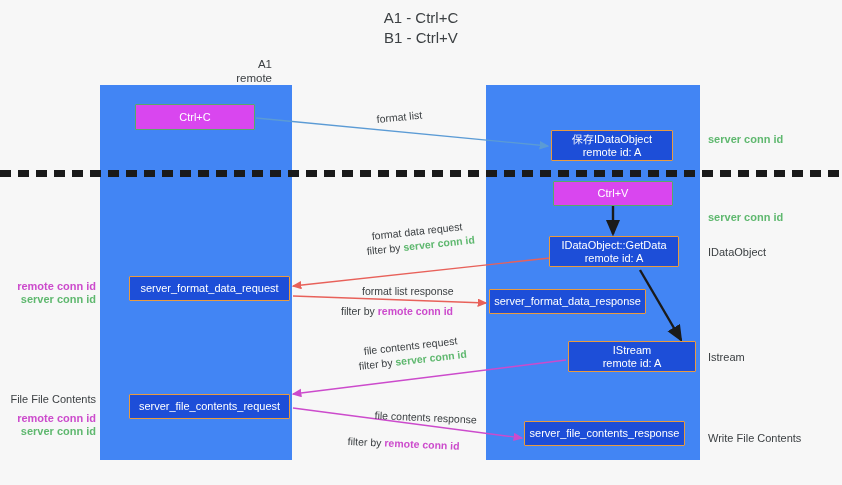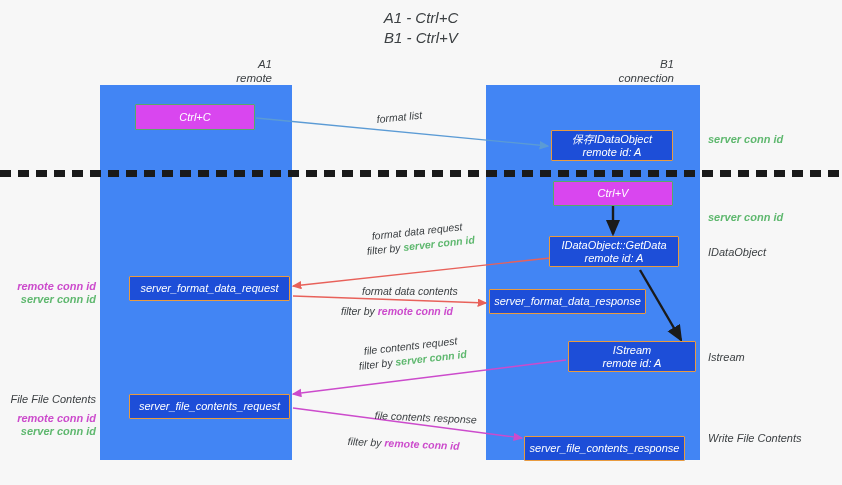--- a/index.html
+++ b/index.html
@@ -13,21 +13,20 @@
     position: relative;
     overflow: hidden;
     font-family: "Liberation Sans", sans-serif;
     color: #3c4043;
   }
   #canvas {
     position: absolute;
     inset: 0;
     width: 842px;
     height: 485px;
-    font-style: italic;
   }
   .svg-layer {
     position: absolute;
     left: 0;
     top: 0;
     width: 842px;
     height: 485px;
     pointer-events: none;
   }
   .title {
@@ -119,22 +118,20 @@
 </head>
 <body>
 
 <div id="canvas">
 
   <div class="title">A1 - Ctrl+C
 B1 - Ctrl+V</div>
 
   <div class="lane-header lane-header-a">A1
 remote</div>
-  <div class="lane-header lane-header-b">B1
-connection</div>
 
   <div class="lane lane-a"></div>
   <div class="lane lane-b"></div>
 
   <svg class="svg-layer" viewBox="0 0 842 485">
     <defs>
       <marker id="arrow-blue" markerWidth="7" markerHeight="7" refX="6" refY="3" orient="auto">
         <path d="M0,0 L7,3 L0,6 z" fill="#5b9bd5"></path>
       </marker>
       <marker id="arrow-red" markerWidth="7" markerHeight="7" refX="6" refY="3" orient="auto">
@@ -179,30 +176,30 @@
 
   <div class="node orange" style="left:129px; top:276px; width:161px; height:25px;">server_format_data_request</div>
 
   <div class="node orange" style="left:489px; top:289px; width:157px; height:25px;">server_format_data_response</div>
 
   <div class="node orange" style="left:568px; top:341px; width:128px; height:31px;">IStream
 remote id: A</div>
 
   <div class="node orange" style="left:129px; top:394px; width:161px; height:25px;">server_file_contents_request</div>
 
-  <div class="node orange" style="left:524px; top:436px; width:161px; height:25px;">server_file_contents_response</div>
+  <div class="node orange" style="left:524px; top:421px; width:161px; height:25px;">server_file_contents_response</div>
 
   <div class="edge-label rot" style="left:376px; top:112px; transform: rotate(-5.5deg);">format list</div>
 
   <div class="edge-label rot" style="left:371px; top:229px; transform: rotate(-6.2deg);">format data request</div>
   <div class="edge-label rot" style="left:366px; top:244px; transform: rotate(-6.2deg);">
     <span>filter by </span><span class="hl-green">server conn id</span>
   </div>
 
-  <div class="edge-label" style="left:362px; top:284px;">format data contents</div>
+  <div class="edge-label" style="left:362px; top:284px;">format list response</div>
   <div class="edge-label" style="left:341px; top:304px;">
     <span>filter by </span><span class="hl-magenta">remote conn id</span>
   </div>
 
   <div class="edge-label rot" style="left:363px; top:344px; transform: rotate(-6.5deg);">file contents request</div>
   <div class="edge-label rot" style="left:358px; top:359px; transform: rotate(-6.5deg);">
     <span>filter by </span><span class="hl-green">server conn id</span>
   </div>
 
   <div class="edge-label rot" style="left:375px; top:408px; transform: rotate(2.5deg);">file contents response</div>

